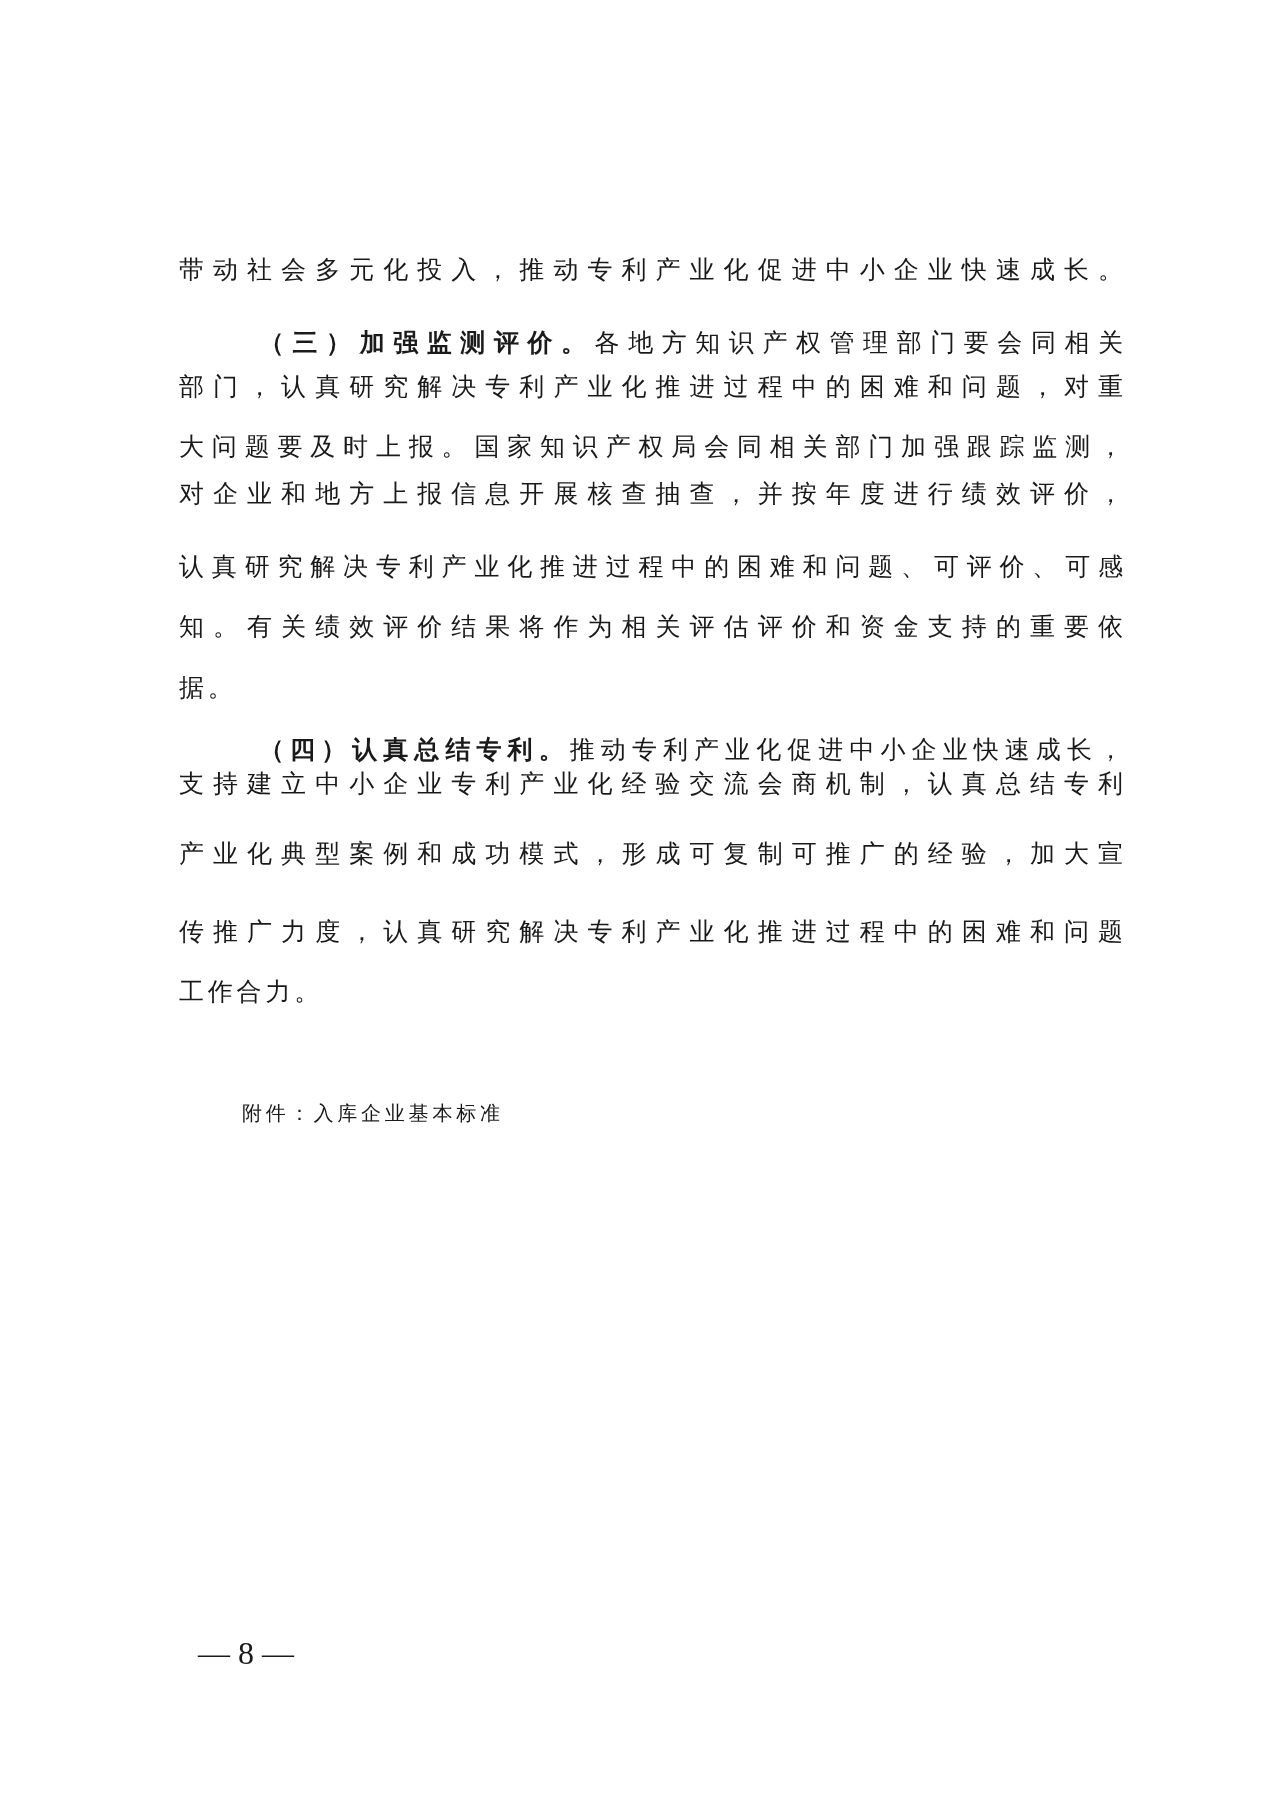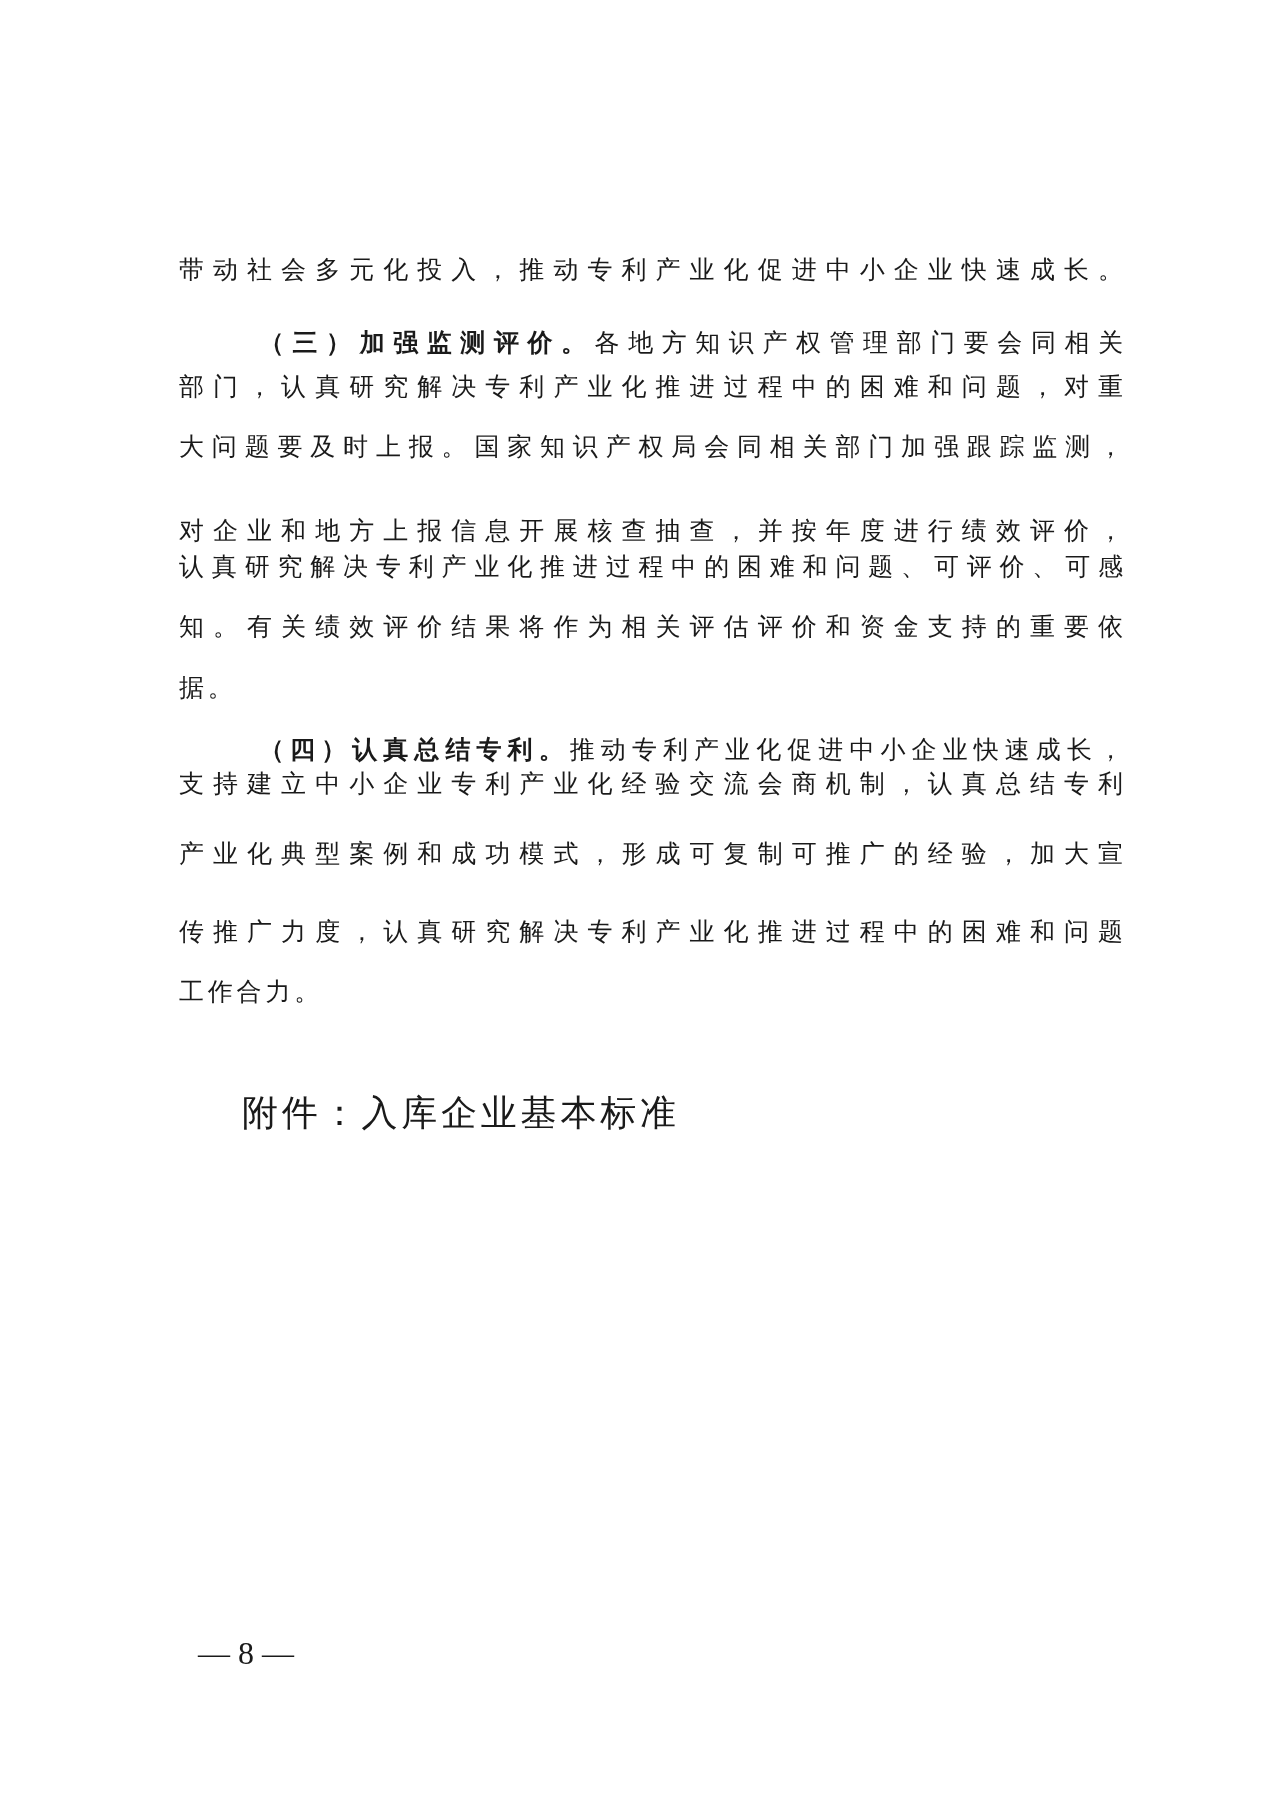--- a/index.html
+++ b/index.html
@@ -4,34 +4,34 @@
 <style>
   html, body { margin:0; padding:0; background:#ffffff; }
   body { width:1280px; height:1810px; position:relative; overflow:hidden;
          font-family:"DejaVu Serif","Liberation Serif",serif; color:#1a1a1a; }
   .line { position:absolute; left:173px; width:944px; height:40px; line-height:40px;
           font-size:25px; white-space:nowrap;margin-left:6px; }
   .full { text-align:justify; text-align-last:justify; letter-spacing:0; }
   .short { letter-spacing:3.8px; }
   .ind { left:253px; width:864px; }
   .b { font-weight:bold; }
-  .attach { position:absolute; left:242px; top:1093px; font-size:36px; line-height:40px; letter-spacing:3.8px; white-space:nowrap; }
+  .attach { position:absolute; left:242px; top:1093px; font-size:20px; line-height:40px; letter-spacing:3.8px; white-space:nowrap; }
   .pagenum { position:absolute; left:193px; top:1636px; width:106px; font-size:32px; line-height:34px;
              font-family:"Liberation Serif","DejaVu Serif",serif; text-align:center; white-space:nowrap; }
 </style>
 </head>
 <body>
 
 <div>
   <div class="line full" style="top:250px">带动社会多元化投入，推动专利产业化促进中小企业快速成长。</div>
 
   <div class="line full ind" style="top:323px"><span class="b">（三）加强监测评价。</span><span>各地方知识产权管理部门要会同相关</span></div>
   <div class="line full" style="top:367px">部门，认真研究解决专利产业化推进过程中的困难和问题，对重</div>
   <div class="line full" style="top:427px">大问题要及时上报。国家知识产权局会同相关部门加强跟踪监测，</div>
-  <div class="line full" style="top:511px">对企业和地方上报信息开展核查抽查，并按年度进行绩效评价，</div>
+  <div class="line full" style="top:474px">对企业和地方上报信息开展核查抽查，并按年度进行绩效评价，</div>
   <div class="line full" style="top:547px">认真研究解决专利产业化推进过程中的困难和问题、可评价、可感</div>
   <div class="line full" style="top:607px">知。有关绩效评价结果将作为相关评估评价和资金支持的重要依</div>
   <div class="line short" style="top:668px">据。</div>
 
   <div class="line full ind" style="top:730px"><span class="b">（四）认真总结专利。</span><span>推动专利产业化促进中小企业快速成长，</span></div>
   <div class="line full" style="top:764px">支持建立中小企业专利产业化经验交流会商机制，认真总结专利</div>
   <div class="line full" style="top:834px">产业化典型案例和成功模式，形成可复制可推广的经验，加大宣</div>
   <div class="line full" style="top:912px">传推广力度，认真研究解决专利产业化推进过程中的困难和问题</div>
   <div class="line short" style="top:972px">工作合力。</div>
 

